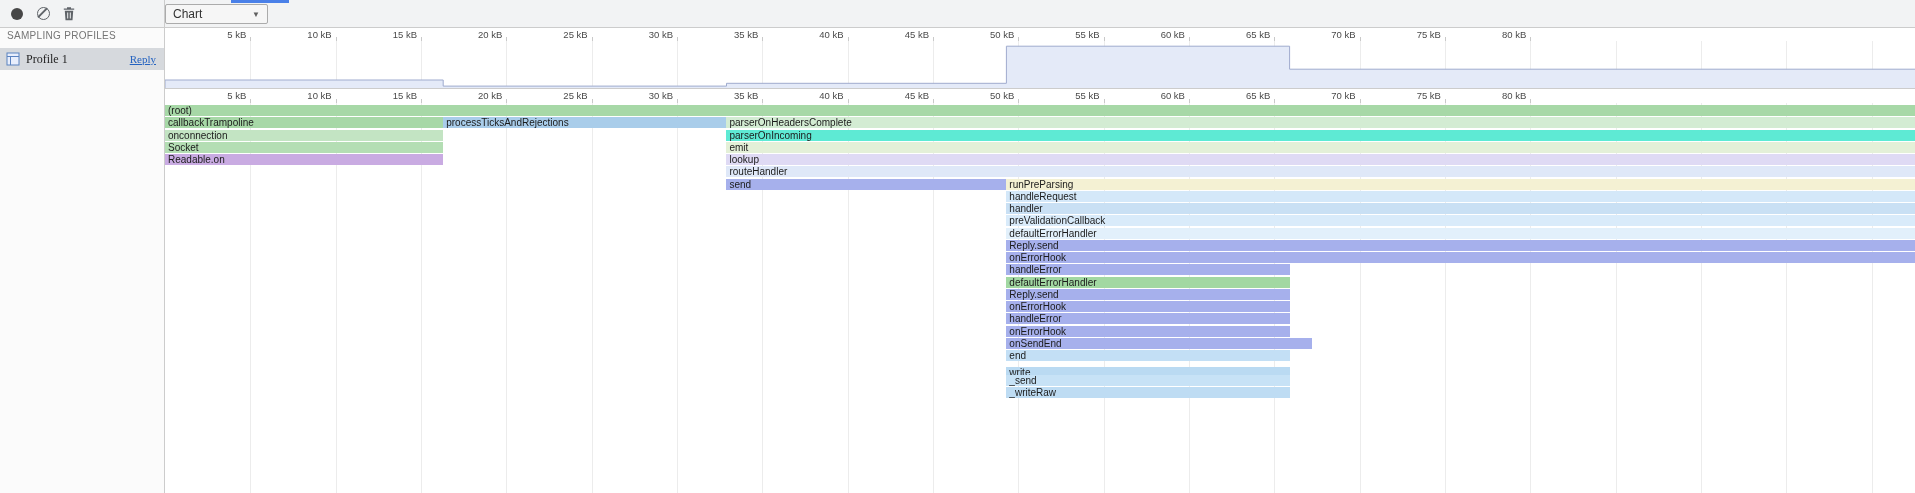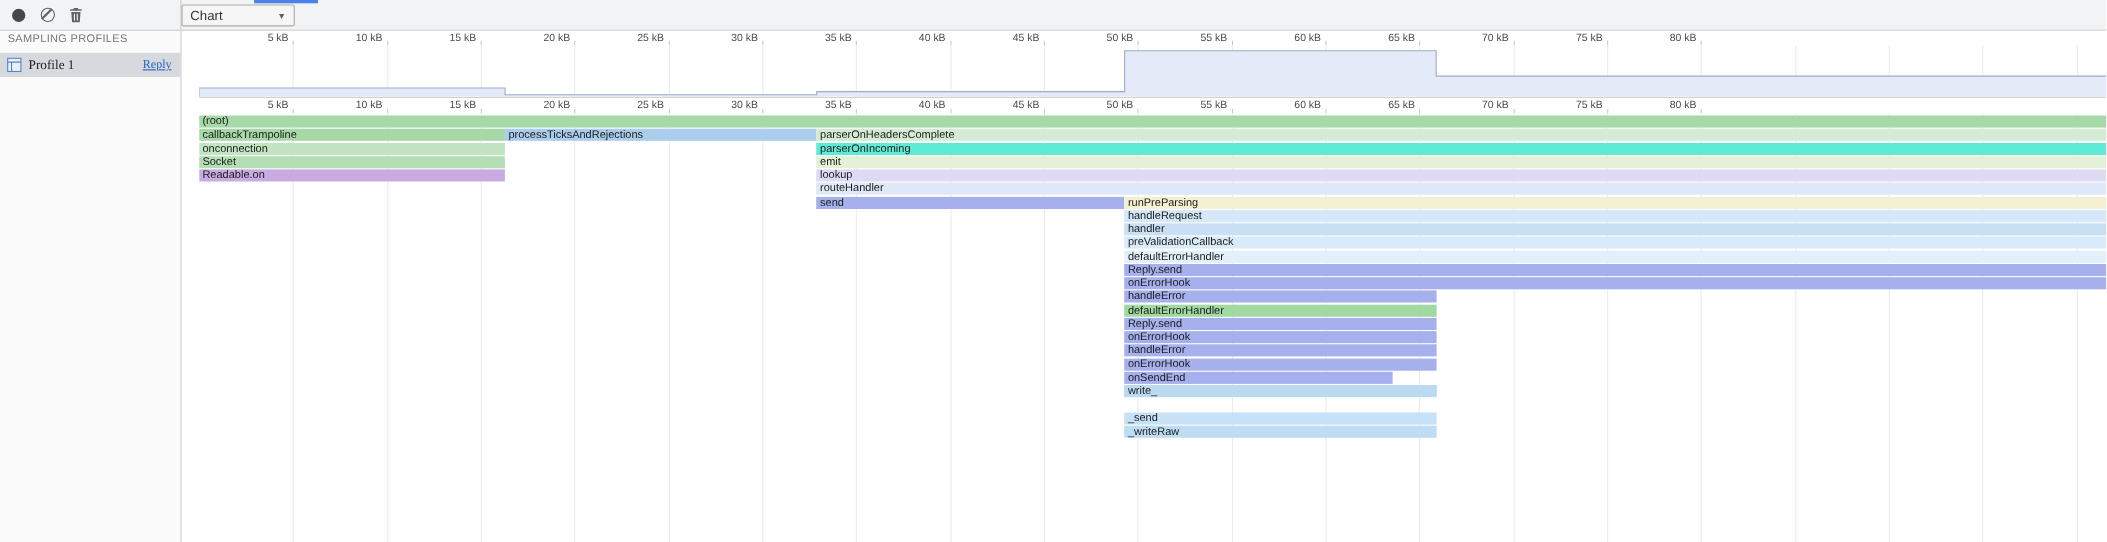--- a/index.html
+++ b/index.html
@@ -38,21 +38,21 @@
   .sidebar-title { font-size: 12px; color: #333; padding: 10px 8px 8px 7px; }
   .sidebar-section { font-size: 10px; color: #757575; padding: 2px 8px 7px 7px; letter-spacing: 0.3px; }
   .profile-item {
     display: flex; align-items: center; gap: 6px; height: 22px;
     background: #d6d9dd; padding: 0 8px 0 6px; cursor: pointer; font-family: Liberation Serif, serif;
   }
   .profile-label { flex: 1; font-size: 12px; color: #1f1f1f; }
   .save-link { font-size: 11px; color: #2563c0; text-decoration: underline; cursor: pointer; }
 
   
-  .chart { position: relative; flex: 1; overflow: hidden; background: #fff; margin-left: 16px; }
+  .chart { position: relative; flex: 1; overflow: hidden; background: #fff; }
   .ruler { position: relative; height: 13px; overflow: hidden; }
   .ruler.r2 { height: 14px; }
   .tick-label {
     position: absolute; top: 1px; transform: translateX(-100%);
     padding-right: 4px; font-size: 9.5px; color: #4a4a4a; white-space: nowrap;
   }
   .tick-mark { position: absolute; bottom: 0; width: 1px; height: 4px; background: #c9c9c9; }
   .overview { position: relative; height: 48px; border-bottom: 1px solid #cccccc; }
   .overview svg { position: absolute; left: 0; top: 0; display: block; }
   .gridline { position: absolute; top: 0; bottom: 0; width: 1px; background: #ececec; }
@@ -236,22 +236,22 @@
           <div class="flame-bar" style="left: 841.354px; width: 909.618px; top: 112.25px; background: rgb(217, 235, 250);">preValidationCallback</div>
           <div class="flame-bar" style="left: 841.354px; width: 909.618px; top: 124.5px; background: rgb(226, 240, 251);">defaultErrorHandler</div>
           <div class="flame-bar" style="left: 841.354px; width: 909.618px; top: 136.75px; background: rgb(166, 176, 236);">Reply.send</div>
           <div class="flame-bar" style="left: 841.354px; width: 909.618px; top: 149px; background: rgb(166, 176, 236);">onErrorHook</div>
           <div class="flame-bar" style="left: 841.354px; width: 283.296px; top: 161.25px; background: rgb(166, 176, 236);">handleError</div>
           <div class="flame-bar" style="left: 841.354px; width: 283.296px; top: 173.5px; background: rgb(162, 216, 162);">defaultErrorHandler</div>
           <div class="flame-bar" style="left: 841.354px; width: 283.296px; top: 185.75px; background: rgb(166, 176, 236);">Reply.send</div>
           <div class="flame-bar" style="left: 841.354px; width: 283.296px; top: 198px; background: rgb(166, 176, 236);">onErrorHook</div>
           <div class="flame-bar" style="left: 841.354px; width: 283.296px; top: 210.25px; background: rgb(166, 176, 236);">handleError</div>
           <div class="flame-bar" style="left: 841.354px; width: 283.296px; top: 222.5px; background: rgb(166, 176, 236);">onErrorHook</div>
-          <div class="flame-bar" style="left: 841.354px; width: 244px; top: 234.75px; background: rgb(166, 176, 236);">onSendEnd</div>
+          <div class="flame-bar" style="left: 841.354px; width: 306px; top: 234.75px; background: rgb(166, 176, 236);">onSendEnd</div>
           <div class="flame-bar" style="left: 841.354px; width: 283.296px; top: 247px; background: rgb(195, 223, 245);">end</div>
-          <div class="flame-bar" style="left: 841.354px; width: 283.296px; top: 247px; background: rgb(186, 218, 242);">write_</div>
+          <div class="flame-bar" style="left: 841.354px; width: 283.296px; top: 264px; background: rgb(186, 218, 242);">write_</div>
           <div class="flame-bar" style="left: 841.354px; width: 283.296px; top: 271.5px; background: rgb(199, 226, 246);">_send</div>
           <div class="flame-bar" style="left: 841.354px; width: 283.296px; top: 283.75px; background: rgb(190, 220, 243);">_writeRaw</div>
         </div>
     </div>
 
   </div>
 </div>
 
 </body></html>

